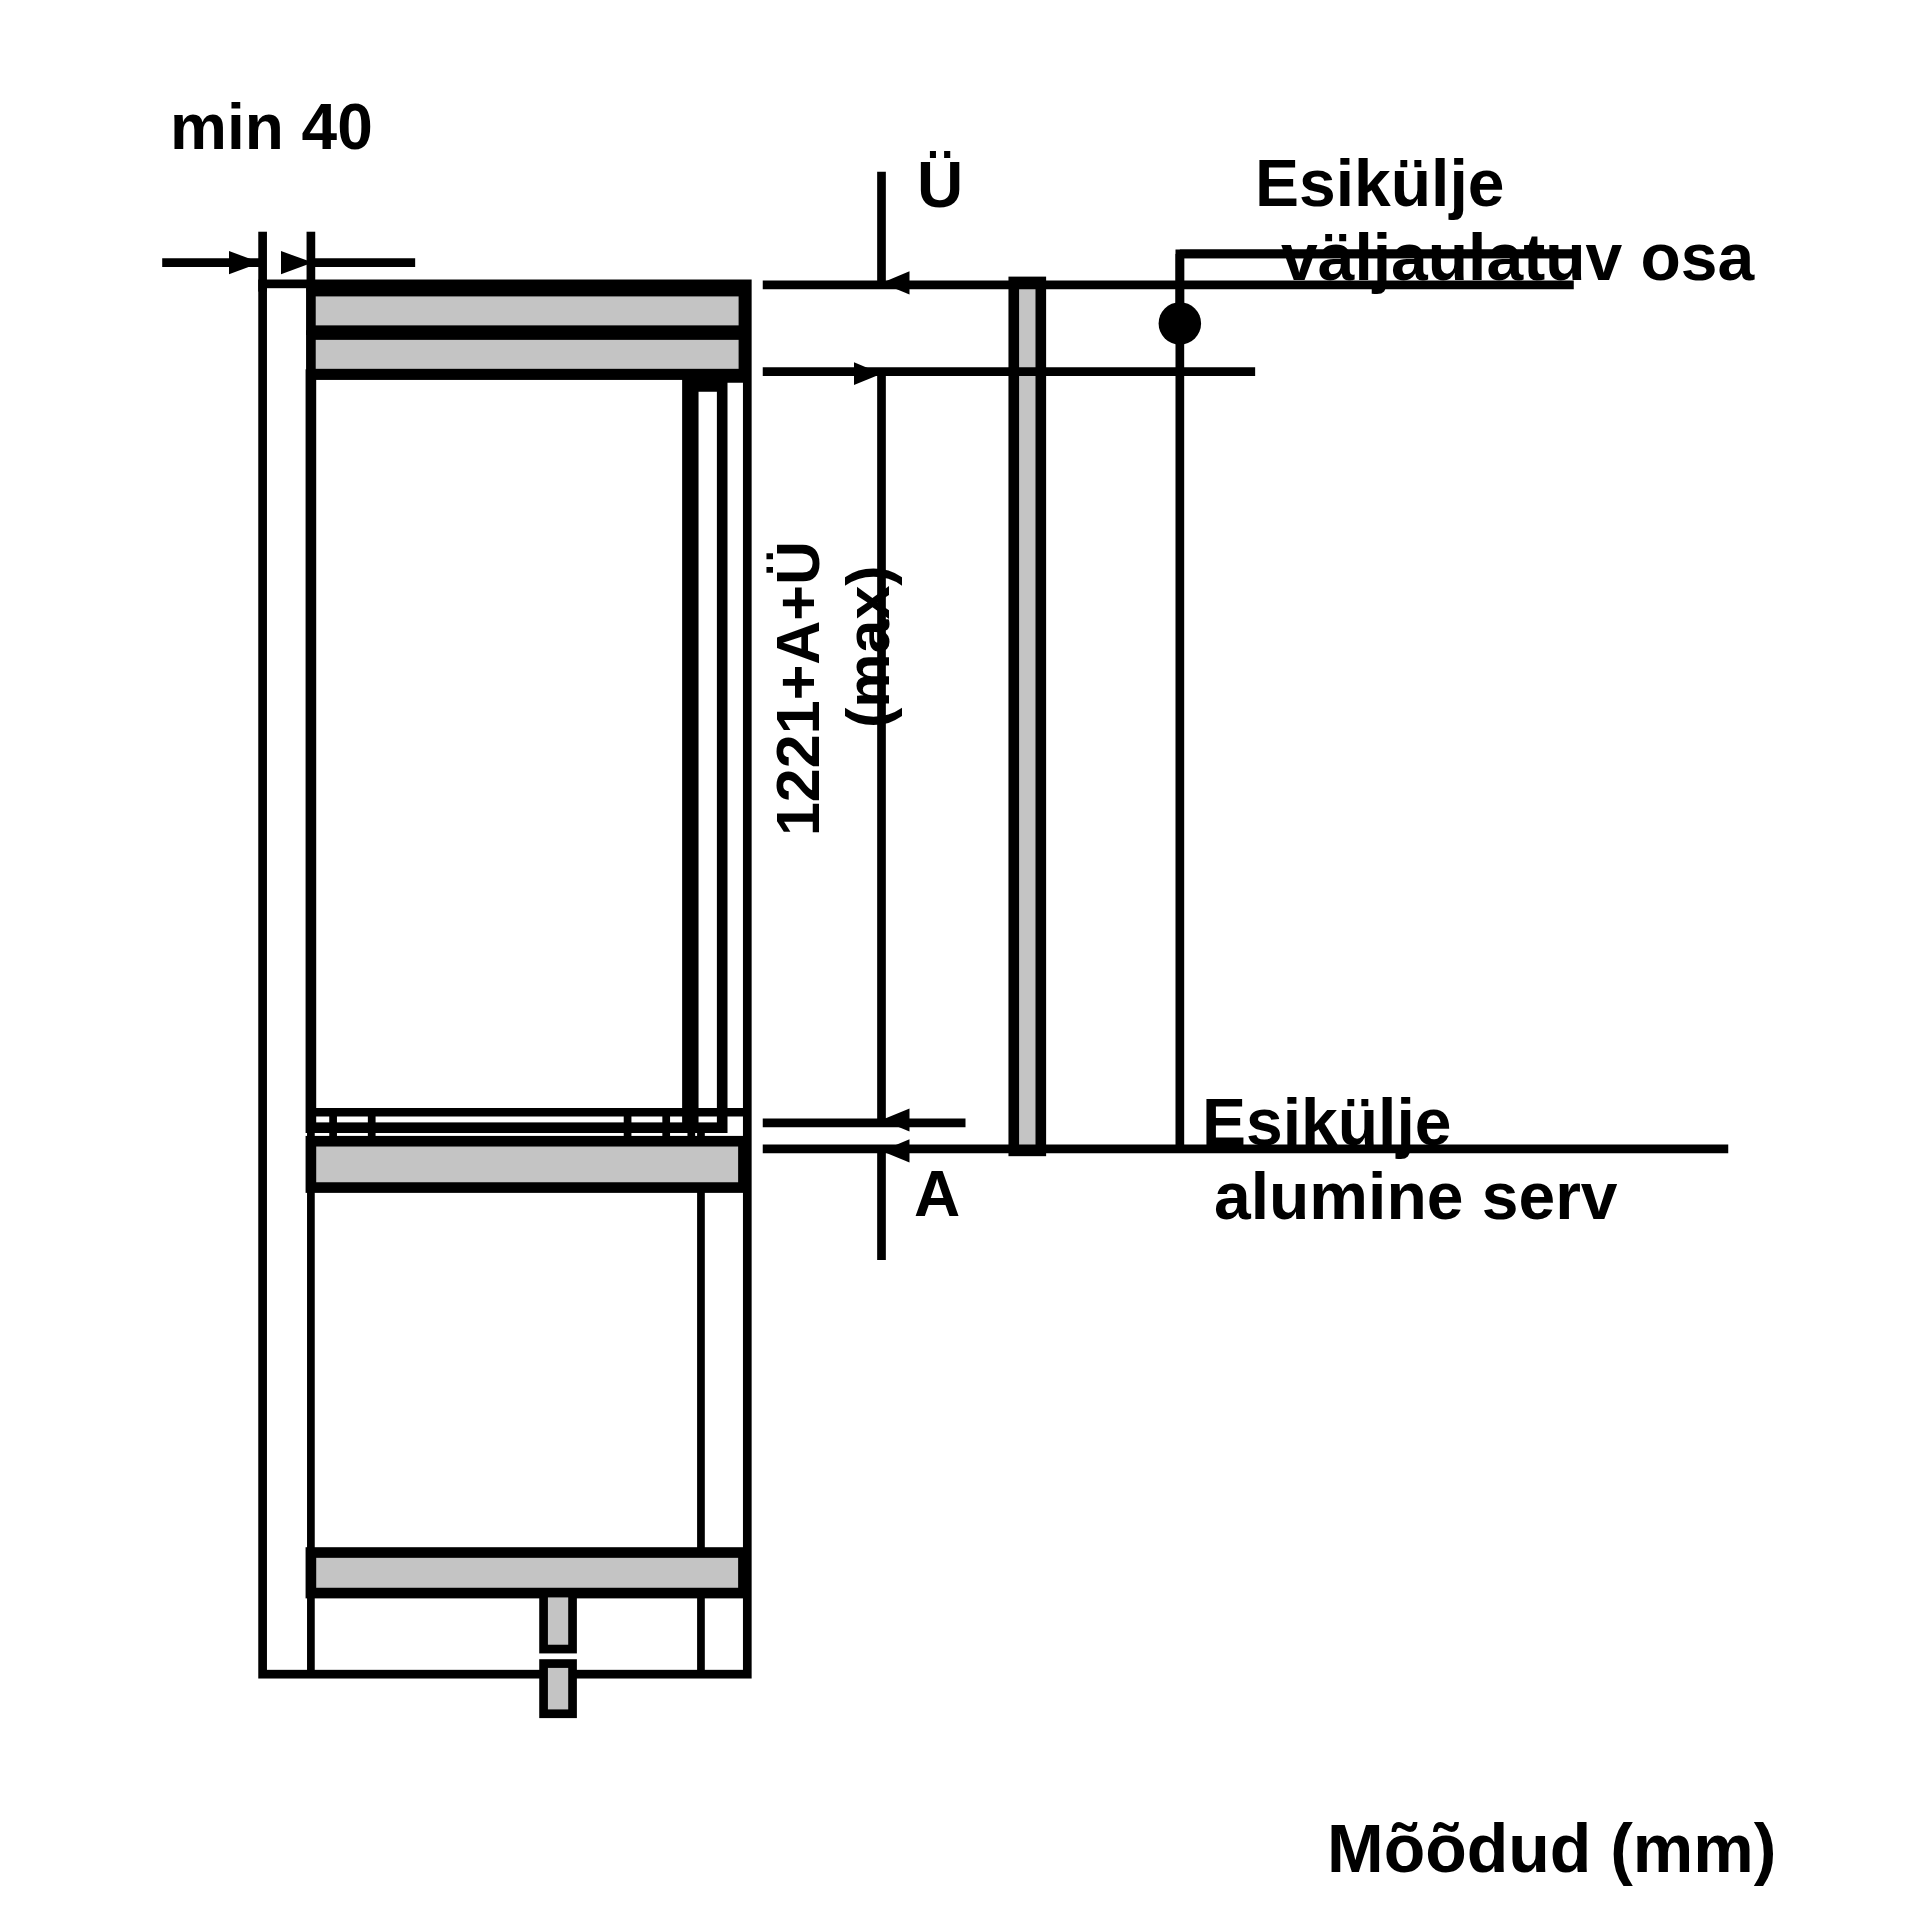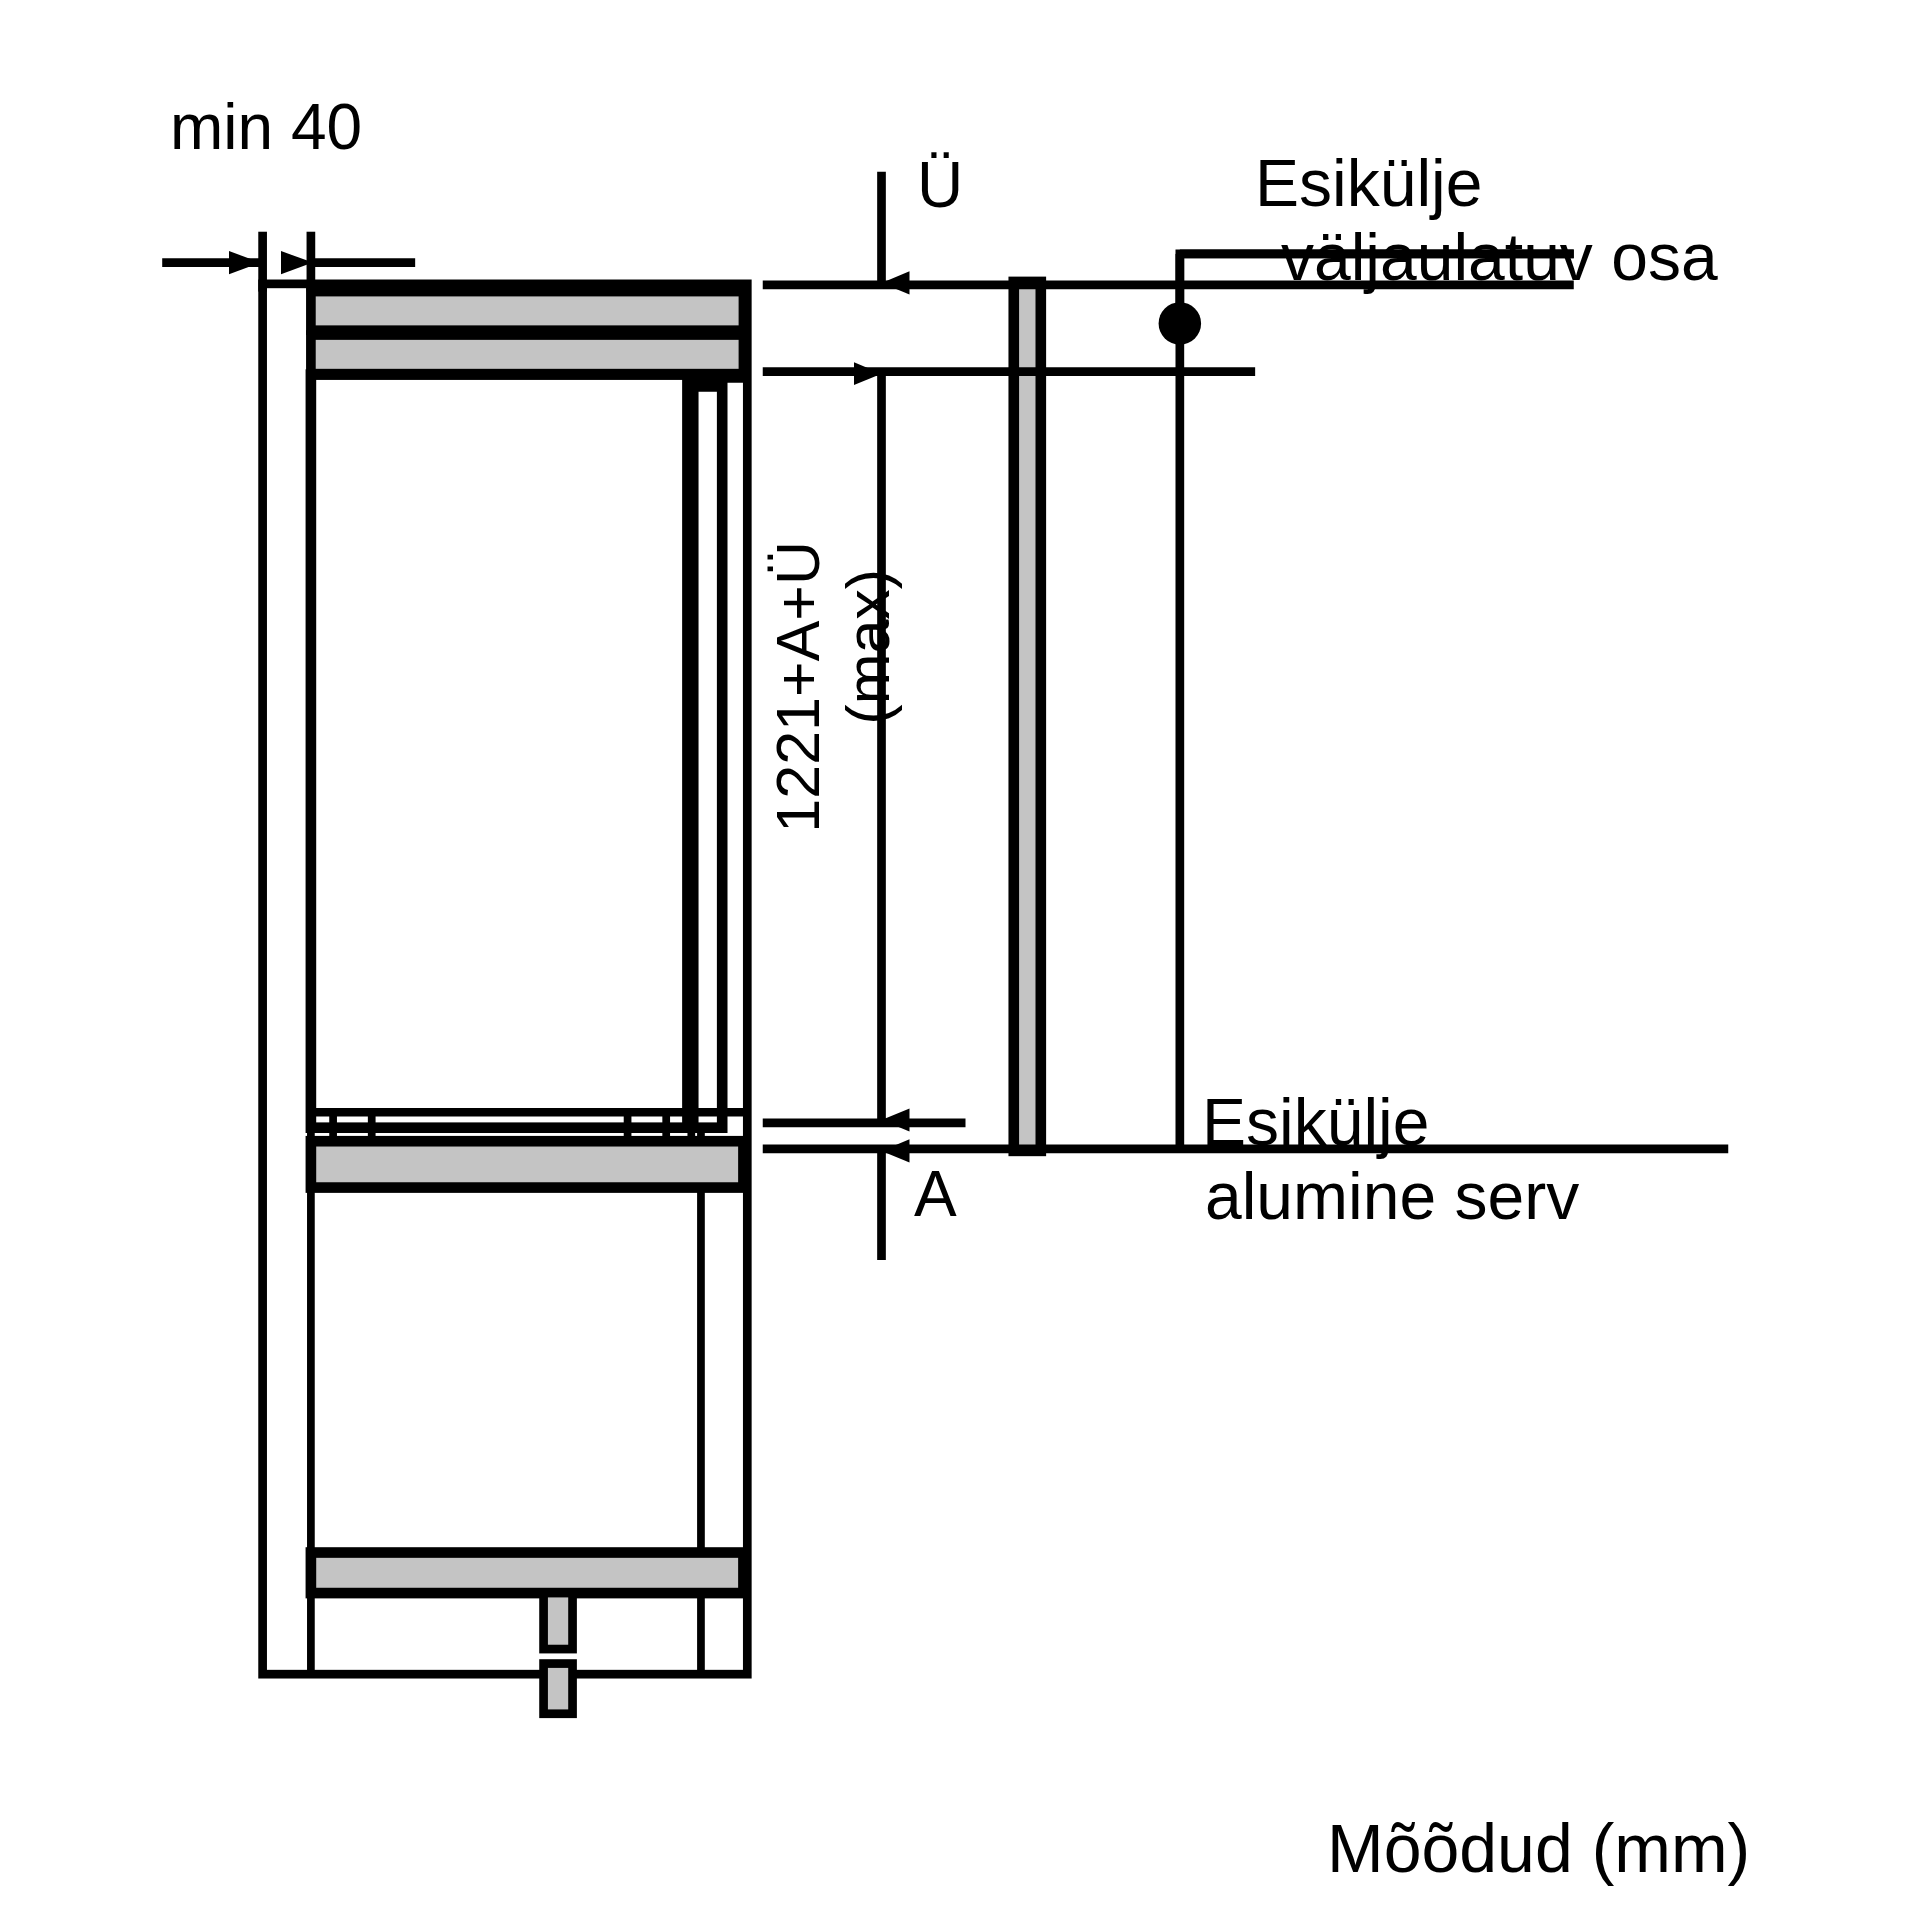--- a/index.html
+++ b/index.html
@@ -7,20 +7,21 @@
     padding: 0;
     background: #ffffff;
   }
   #stage {
     position: relative;
     width: 1931px;
     height: 1931px;
     background: #ffffff;
     font-family: "Liberation Sans", sans-serif;
     overflow: hidden;
+    font-weight: bold;
   }
   #diagram-svg {
     position: absolute;
     left: 0;
     top: 0;
     width: 1931px;
     height: 1931px;
     display: block;
   }
   .lbl {
@@ -56,21 +57,21 @@
     margin-left: 26px;
   }
   .lbl-bottom-right {
     left: 1202px;
     top: 1086px;
     font-size: 66px;
     text-align: left;
   }
   .lbl-bottom-right .l2 {
     display: block;
-    margin-left: 3px;
+    margin-left: 12px;
   }
   .lbl-caption {
     left: 1327px;
     top: 1810px;
     font-size: 68px;
     text-align: center;
   }
   .lbl-vert {
     position: absolute;
     left: 763px;

